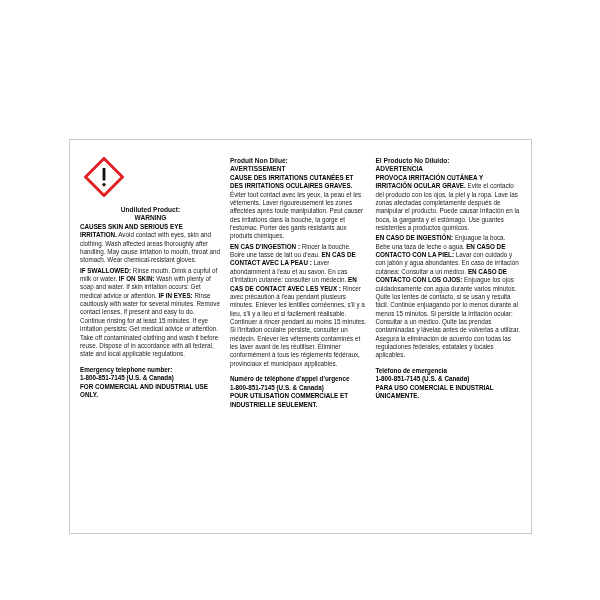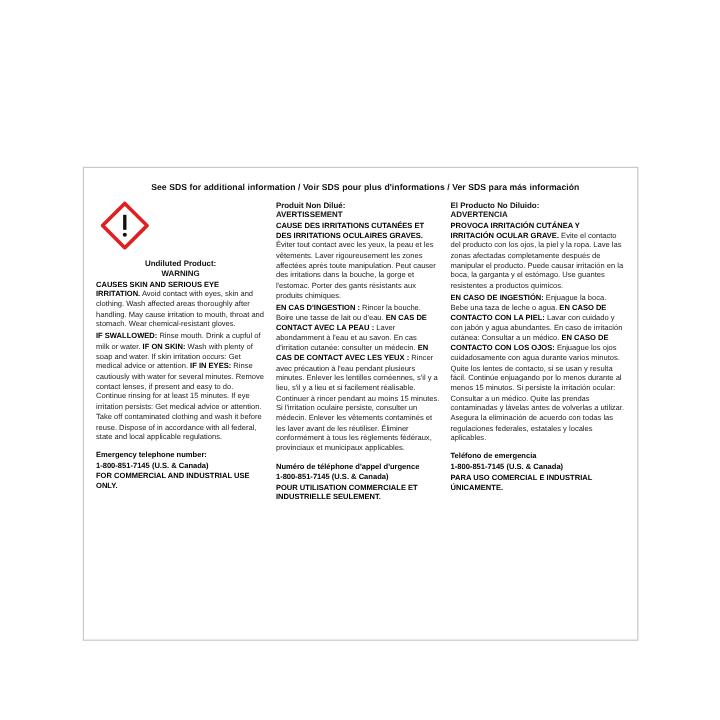--- a/index.html
+++ b/index.html
@@ -106,21 +106,20 @@
     line-height: 1.36;
     margin-top: 7px;
   }
 </style>
 </head>
 <body>
 
 <div class="page">
   <div class="label-card">
 
-    <div class="header-line">See SDS for additional information / Voir SDS pour plus d'informations / Ver SDS para más información</div>
 
     <div class="columns">
 
       <div class="col col-en">
         <div class="pictogram-wrap">
           <div class="ghs">
             <svg viewBox="0 0 40 40" width="40" height="40" aria-hidden="true">
               <polygon points="20,1.5 38.5,20 20,38.5 1.5,20" fill="#ffffff" stroke="#e02020" stroke-width="3"></polygon>
               <rect x="18.6" y="11" width="2.8" height="12.5" fill="#111111"></rect>
               <circle cx="20" cy="27.6" r="1.7" fill="#111111"></circle>

